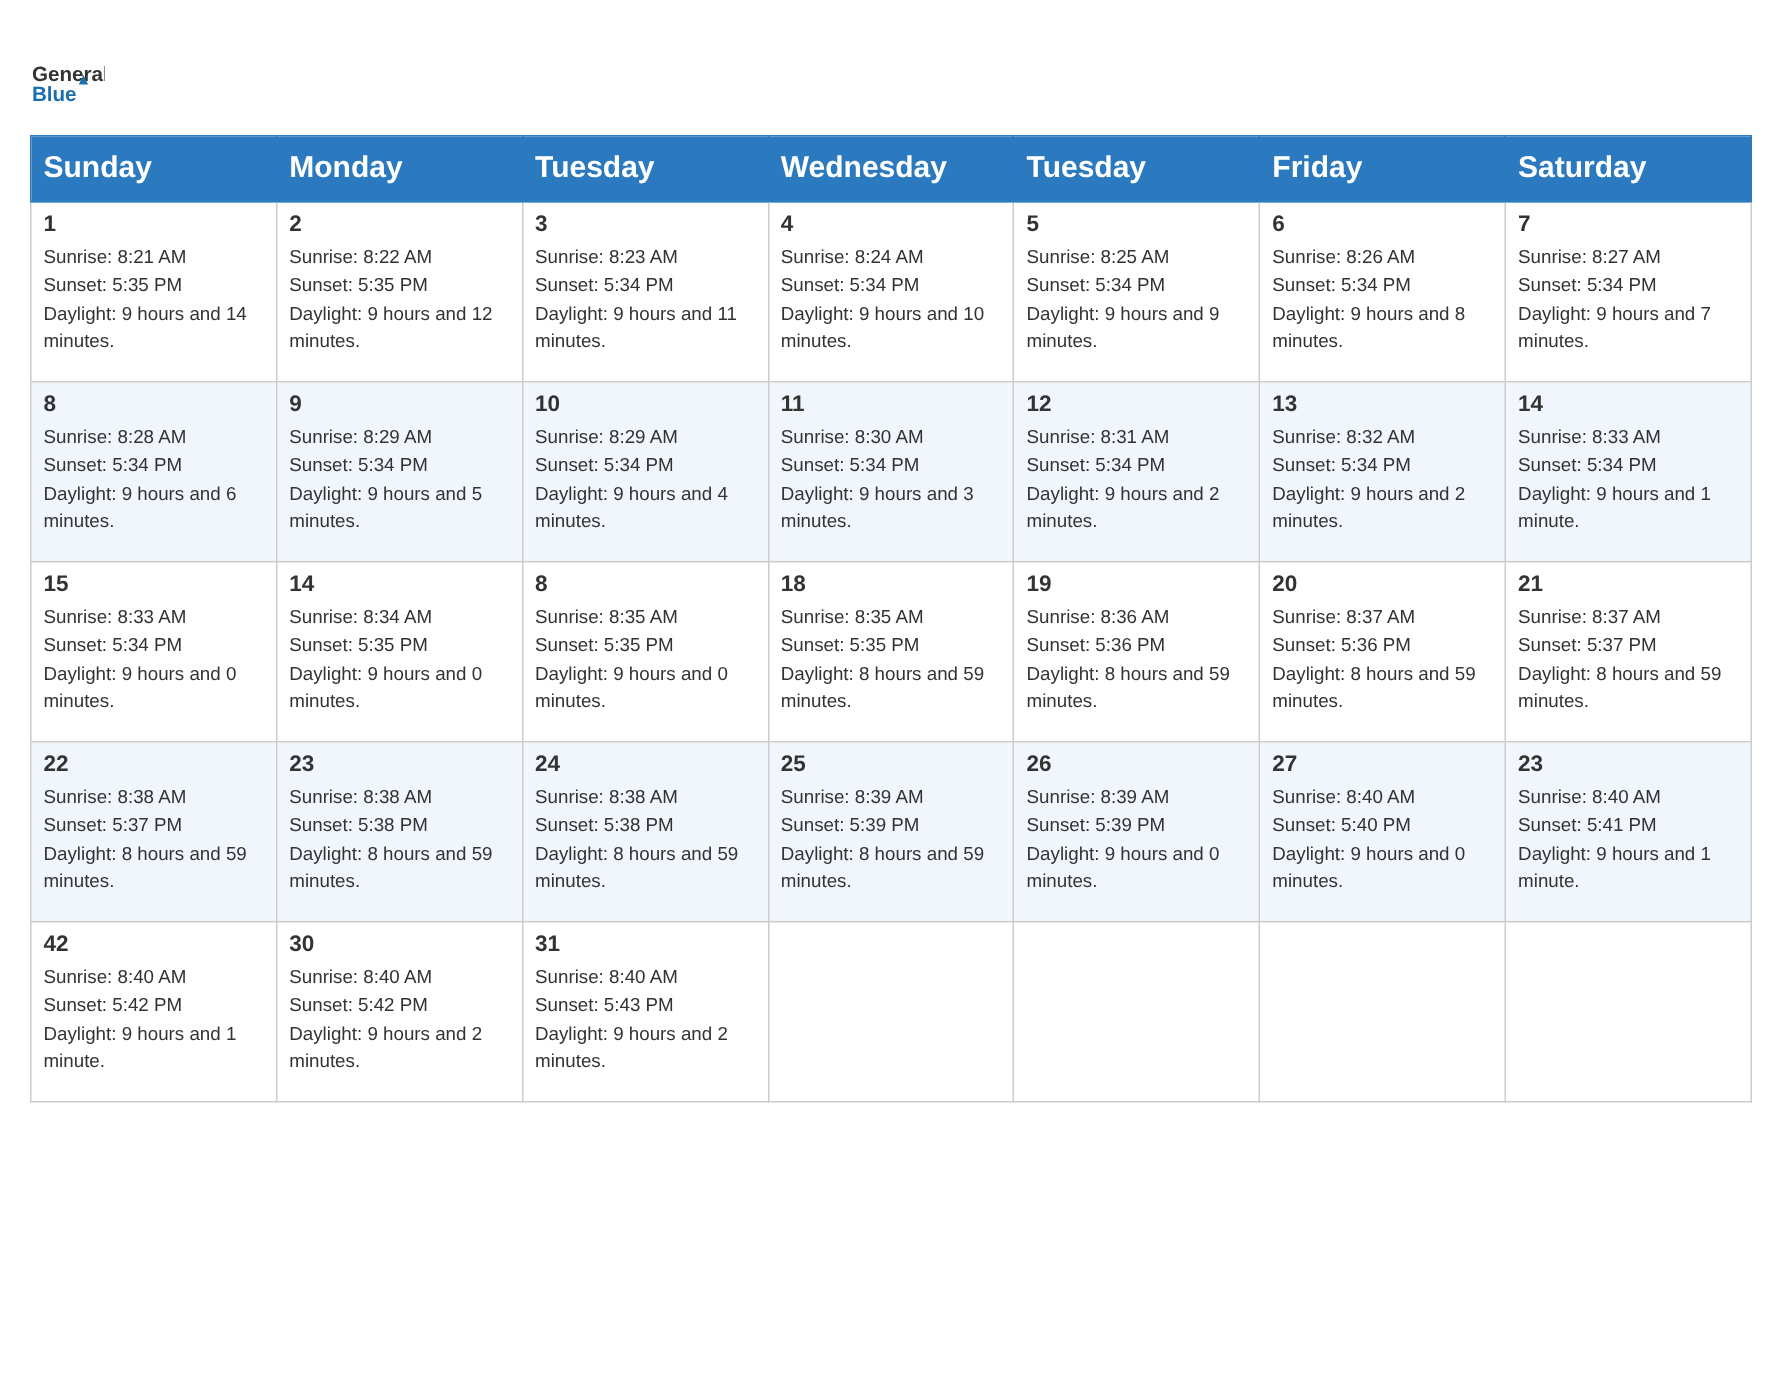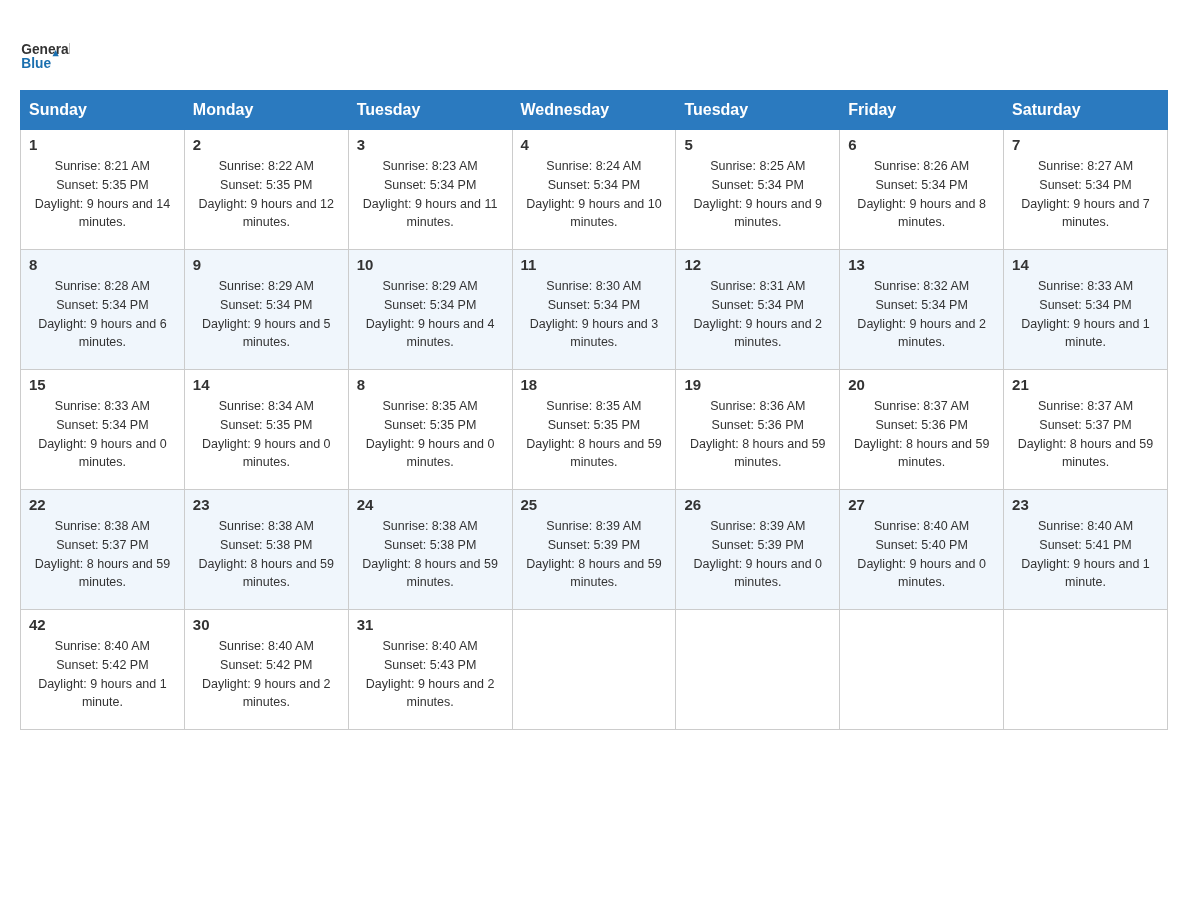--- a/index.html
+++ b/index.html
@@ -42,21 +42,21 @@
       margin-top: 4px;
     }
     table {
       width: 100%;
       border-collapse: collapse;
       table-layout: fixed;
     }
     thead tr th {
       background-color: #2b7abf;
       color: #fff;
-      font-size: 16px;
+      font-size: 20px;
       font-weight: bold;
       padding: 10px 8px;
       text-align: left;
       border: 1px solid #2b7abf;
     }
     tbody tr td {
       vertical-align: top;
       border: 1px solid #ccc;
       padding: 6px 8px;
       font-size: 13px;
@@ -73,21 +73,20 @@
     .day-num {
       font-size: 15px;
       font-weight: bold;
       display: block;
       margin-bottom: 4px;
     }
     .day-info {
       font-size: 12.5px;
       line-height: 1.5;
       color: #333;
-      text-align: center;
     }
     .empty-cell {
       background-color: #fff !important;
     }
     tbody tr:nth-child(even) td.empty-cell {
       background-color: #f0f6fc !important;
     }
   </style>
 </head>
 <body>

